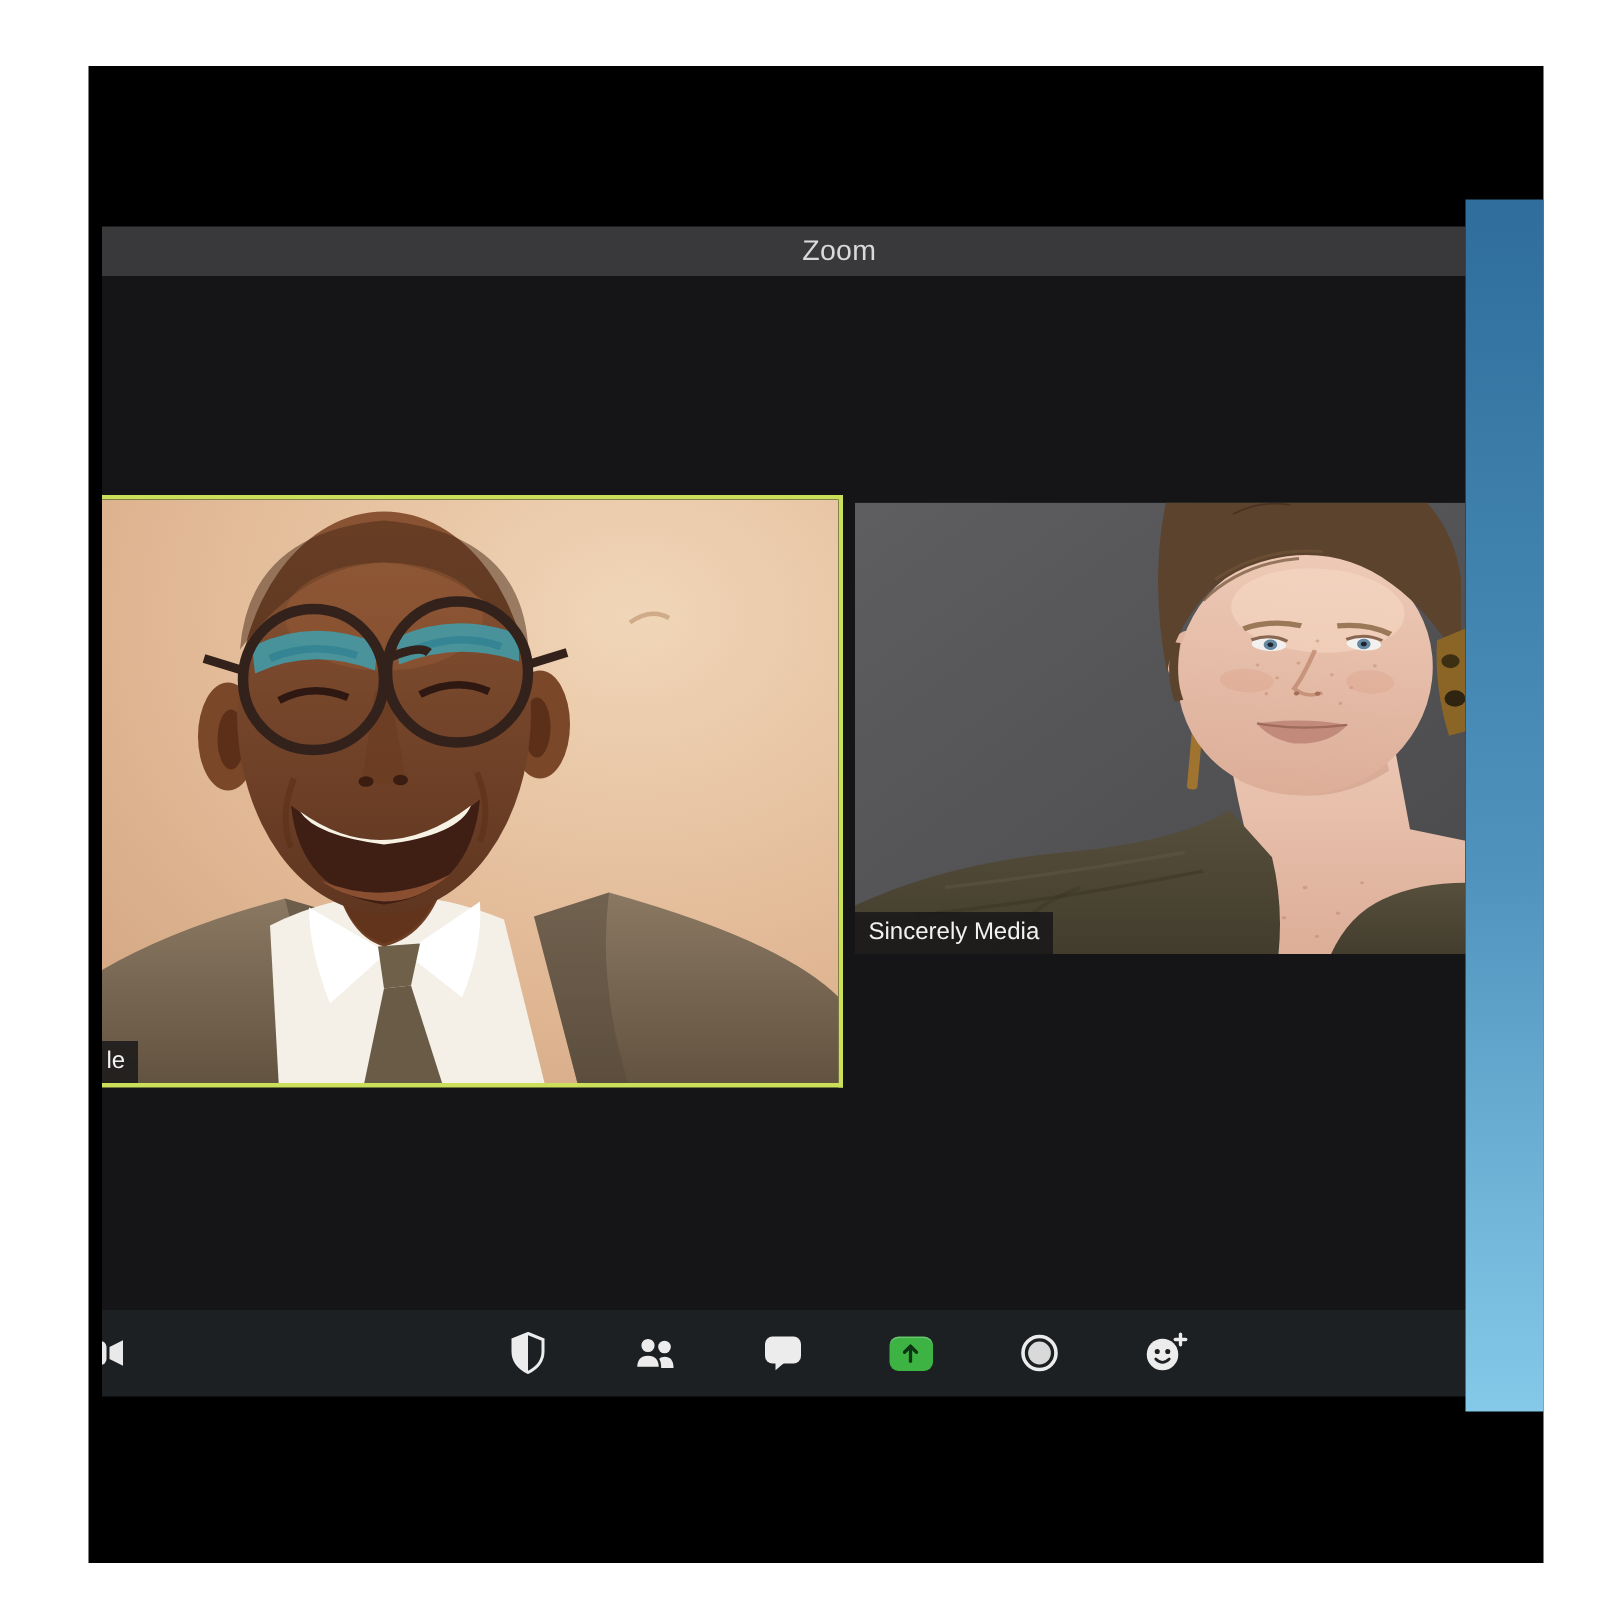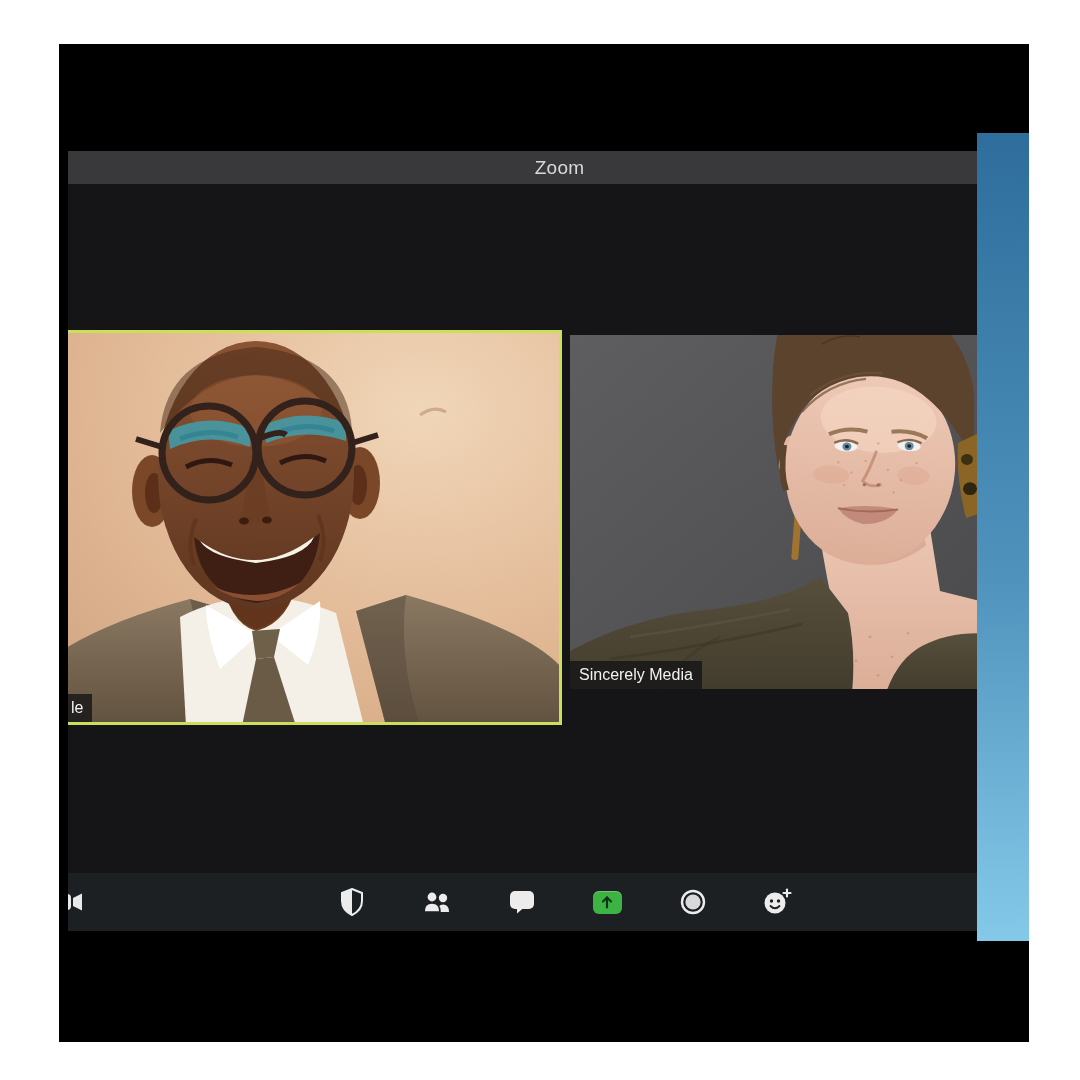--- a/index.html
+++ b/index.html
@@ -10,21 +10,21 @@
   .window{position:absolute;left:68px;top:151px;width:909px;height:780px;}
   .titlebar{position:absolute;left:0;top:0;width:100%;height:33px;background:var(--titlebar_bg,#39393b);
     display:flex;align-items:center;justify-content:center;}
   .titlebar .ttl{color:#d9d9d9;font-size:19px;letter-spacing:.2px;transform:translateX(37px);}
   .stage{position:absolute;left:0;top:33px;width:100%;height:689px;background:var(--stage_bg,#151517);}
   .tile{position:absolute;overflow:hidden;box-sizing:border-box;}
   .tile.active{left:0;top:146px;width:494px;height:395px;
     border-top:3px solid var(--active_speaker_border,#cbdf5b);
     border-right:3px solid var(--active_speaker_border,#cbdf5b);
     border-bottom:3px solid var(--active_speaker_border,#cbdf5b);}
-  .tile.plain{left:502px;top:151px;width:407px;height:354px;text-decoration:underline;}
+  .tile.plain{left:502px;top:151px;width:407px;height:301px;text-decoration:underline;}
   .feed{display:block;width:100%;height:100%;}
   .name-tag{position:absolute;left:0;bottom:0;background:rgba(22,22,24,.82);color:#f2f2f2;
     font-size:16px;line-height:28px;height:28px;padding:0 9px;white-space:nowrap;margin-top:42px;}
   .name-tag.clipped{width:21px;padding:0 0 0 3px;overflow:hidden;bottom:0;}
   .toolbar{position:absolute;left:0;top:722px;width:100%;height:58px;background:var(--toolbar_bg,#1d2023);overflow:hidden;}
   .tb-btn{position:absolute;top:9px;width:40px;height:40px;display:flex;align-items:center;justify-content:center;cursor:pointer;}
   .share-chip{width:29px;height:23px;border-radius:6px;background:var(--share_button_green,#3db344);
     display:flex;align-items:center;justify-content:center;box-shadow:inset 0 1px 0 rgba(255,255,255,.25);}
 </style>
 </head>

